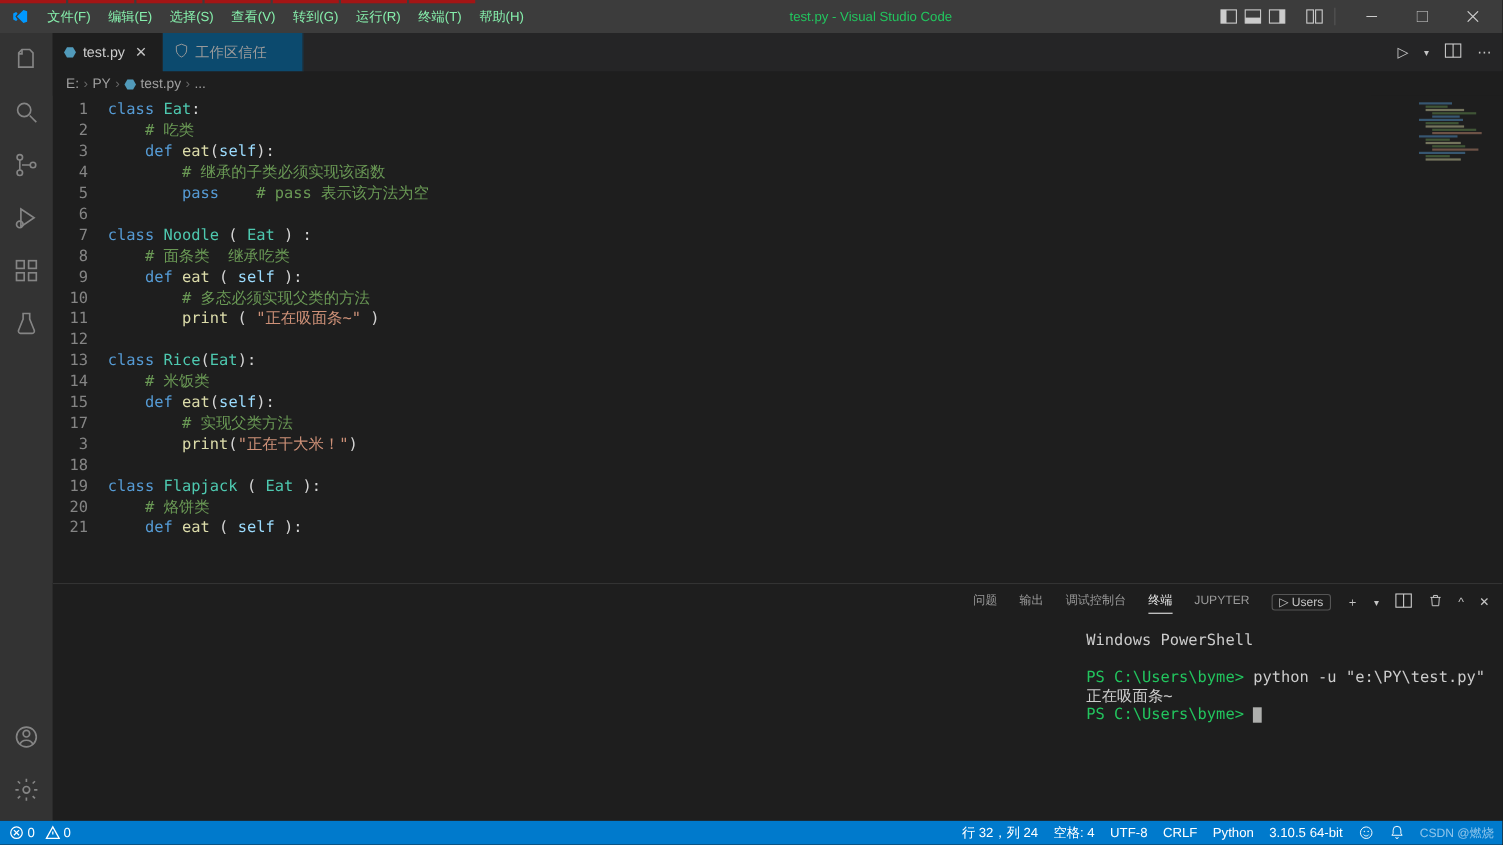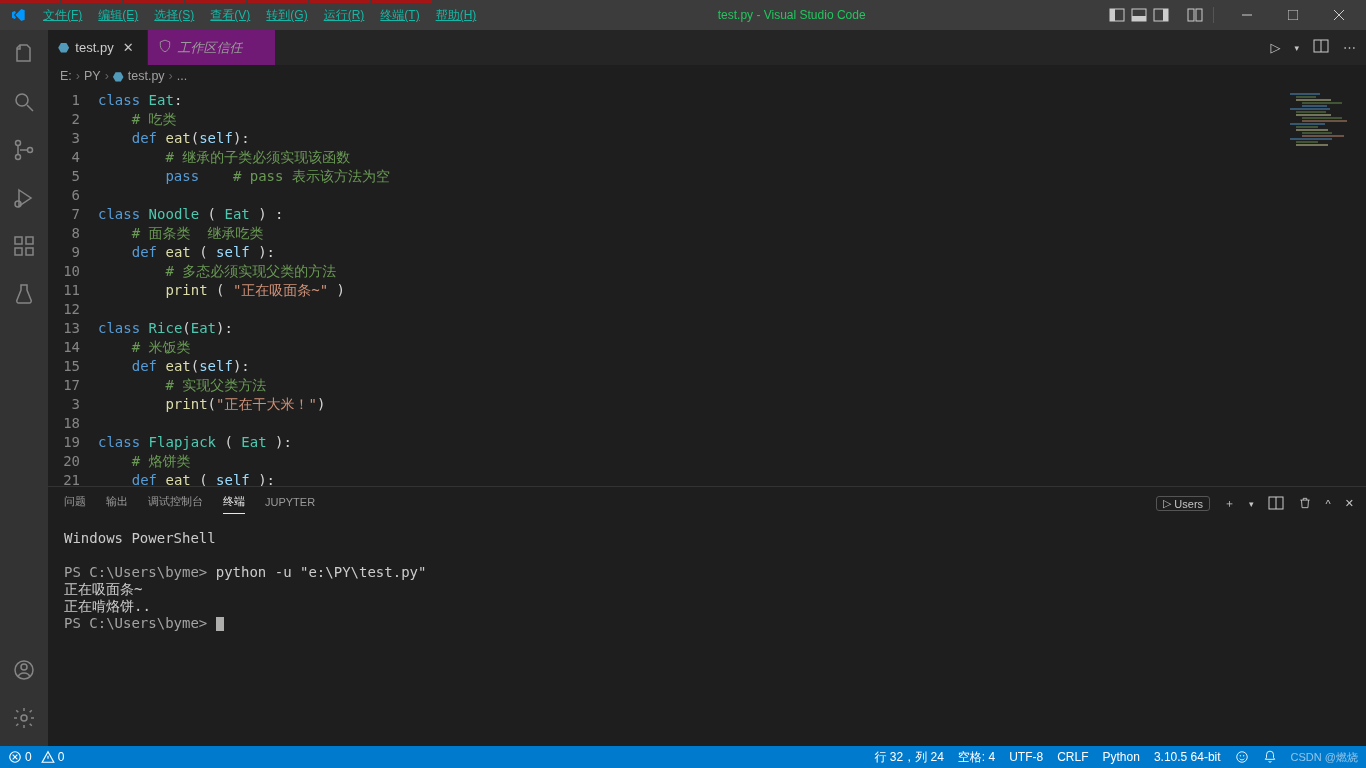--- a/index.html
+++ b/index.html
@@ -3,21 +3,21 @@
 <meta charset="utf-8">
 <style>
 * { margin:0; padding:0; box-sizing:border-box; }
 body { width:1366px; height:768px; background:#1e1e1e; font-family:"Segoe UI","Microsoft YaHei",sans-serif; font-size:13px; color:#cccccc; overflow:hidden; position:relative; }
 
 
 .titlebar { height:30px; background:#3c3c3c; display:flex; align-items:center; }
 .titlebar .app-icon { width:35px; display:flex; justify-content:center; }
 .titlebar .app-icon svg { width:16px; height:16px; }
 .menubar { display:flex; align-items:center; }
-.menubar .item { padding:0 8px; line-height:30px; font-size:12px; color:#14b8a6; cursor:pointer;text-decoration:underline; }
+.menubar .item { padding:0 8px; line-height:30px; font-size:12px; color:#86efac; cursor:pointer; }
 .title-center { flex:1; text-align:center; font-size:12px; color:#22c55e; }
 .title-right { display:flex; align-items:center; padding-right:4px; }
 .title-right .layout-icons { display:flex; gap:6px; padding:0 10px; border-right:1px solid #555; margin-right:10px; }
 .title-right .layout-icons span { width:16px; height:16px; display:flex; align-items:center; justify-content:center; cursor:pointer; }
 .win-icons { display:flex; }
 .win-icons span { width:46px; height:30px; display:flex; align-items:center; justify-content:center; cursor:pointer; color:#ccc; }
 
 .body-row { display:flex; height:716px; }
 
 
@@ -25,21 +25,21 @@
 .activitybar .top,.activitybar .bottom { display:flex; flex-direction:column; align-items:center; width:100%; }
 .activitybar .bottom { margin-top:auto; margin-bottom:4px; }
 .activitybar .ab-item { width:48px; height:48px; display:flex; align-items:center; justify-content:center; cursor:pointer; color:#858585; }
 .activitybar .ab-item svg { width:24px; height:24px; }
 
 .main-col { flex:1; display:flex; flex-direction:column; min-width:0; }
 
 
 .tabbar { height:35px; background:#252526; display:flex; align-items:stretch; }
 .tab { display:flex; align-items:center; padding:0 10px; background:#1e1e1e; border-right:1px solid #252526; gap:6px; cursor:pointer; }
-.tab.dim { background:#701a75; color:#9a9a9a;font-style:italic; }
+.tab.dim { background:#0c4a6e; color:#9a9a9a; }
 .tab .file-icon { color:#519aba; font-size:13px; }
 .tab .tab-close { color:#c5c5c5; padding:0 3px; cursor:pointer; }
 .tab.dim .tab-close { visibility:hidden; }
 .tab-actions { margin-left:auto; display:flex; align-items:center; gap:14px; padding-right:10px; color:#c5c5c5; }
 .tab-actions span { cursor:pointer; }
 
 
 .breadcrumbs { height:22px; display:flex; align-items:center; padding-left:12px; font-size:12.5px; color:#a0a0a0; background:#1e1e1e; gap:4px; }
 .breadcrumbs .crumb { cursor:pointer; }
 .breadcrumbs .sep { color:#666; }
@@ -54,29 +54,29 @@
 .var { color:#9cdcfe; }
 .cm { color:#6a9955; }
 .str { color:#ce9178; }
 .pn { color:#d4d4d4; }
 
 .minimap { width:120px; background:#1e1e1e; position:relative; }
 .minimap .mini { position:absolute; top:6px; right:6px; width:70px; height:70px; opacity:0.45; }
 .minimap .mini .ml { height:2px; margin-bottom:1px; background:#6a9955; }
 
 
-.panel { height:260px; background:#1e1e1e; border-top:1px solid #333; display:flex; flex-direction:column; }
+.panel { height:216px; background:#1e1e1e; border-top:1px solid #333; display:flex; flex-direction:column;align-items:flex-end; }
 .panel-tabs { height:33px; display:flex; align-items:center; padding-left:16px; gap:20px; font-size:11px; color:#9a9a9a; }
 .panel-tabs .ptab { text-transform:uppercase; cursor:pointer; padding-bottom:4px; }
 .panel-tabs .ptab.active { color:#e7e7e7; border-bottom:1px solid #e7e7e7; }
 .panel-actions { margin-left:auto; display:flex; align-items:center; gap:14px; padding-right:12px; color:#c5c5c5; }
 .panel-actions .code-launch { border:1px solid #555; padding:0 6px; border-radius:3px; font-size:11px; display:flex; align-items:center; gap:3px; }
 .panel-actions span { cursor:pointer; }
 .terminal { flex:1; padding:10px 16px; font-family:Consolas,monospace; font-size:14px; line-height:17px; color:#cccccc; }
-.terminal .prompt { color:#a3a3a3; }
+.terminal .prompt { color:#22c55e; }
 .terminal .cursor { display:inline-block; width:8px; height:14px; background:#aeafad; vertical-align:middle; }
 
 
 .statusbar { height:22px; background:#007acc; display:flex; align-items:center; font-size:12px; color:#fff; padding:0 8px; gap:14px; }
 .statusbar .sb-item { display:flex; align-items:center; gap:3px; cursor:pointer; }
 .statusbar .right-group { margin-left:auto; display:flex; align-items:center; gap:14px; }
 .statusbar .watermark { color:#c9e3f7; opacity:0.7; font-size:11px; }
 
 .red-tabs { position:absolute; top:0; left:0; height:3px; display:flex; }
 .red-tabs div { background:#a31515; height:3px; margin-right:2px; }
@@ -325,21 +325,20 @@
               </svg></span>
           <span>^</span>
           <span>✕</span>
         </div>
       </div>
       <div class="terminal" id="terminal">
           <div>Windows PowerShell</div>
           <div>&nbsp;</div>
           <div><span class="prompt">PS C:\Users\byme&gt;</span><span> python -u "e:\PY\test.py"</span></div>
           <div>正在吸面条~</div>
-          <div>正在啃烙饼..</div>
           <div><span class="prompt">PS C:\Users\byme&gt;</span> <span class="cursor"></span></div>
         </div>
     </div>
   </div>
 </div>
 
 <div class="statusbar">
   <span class="sb-item">
     <svg width="14" height="14" viewBox="0 0 24 24" fill="none" stroke="#fff" stroke-width="2">
         <circle cx="12" cy="12" r="9"></circle>

